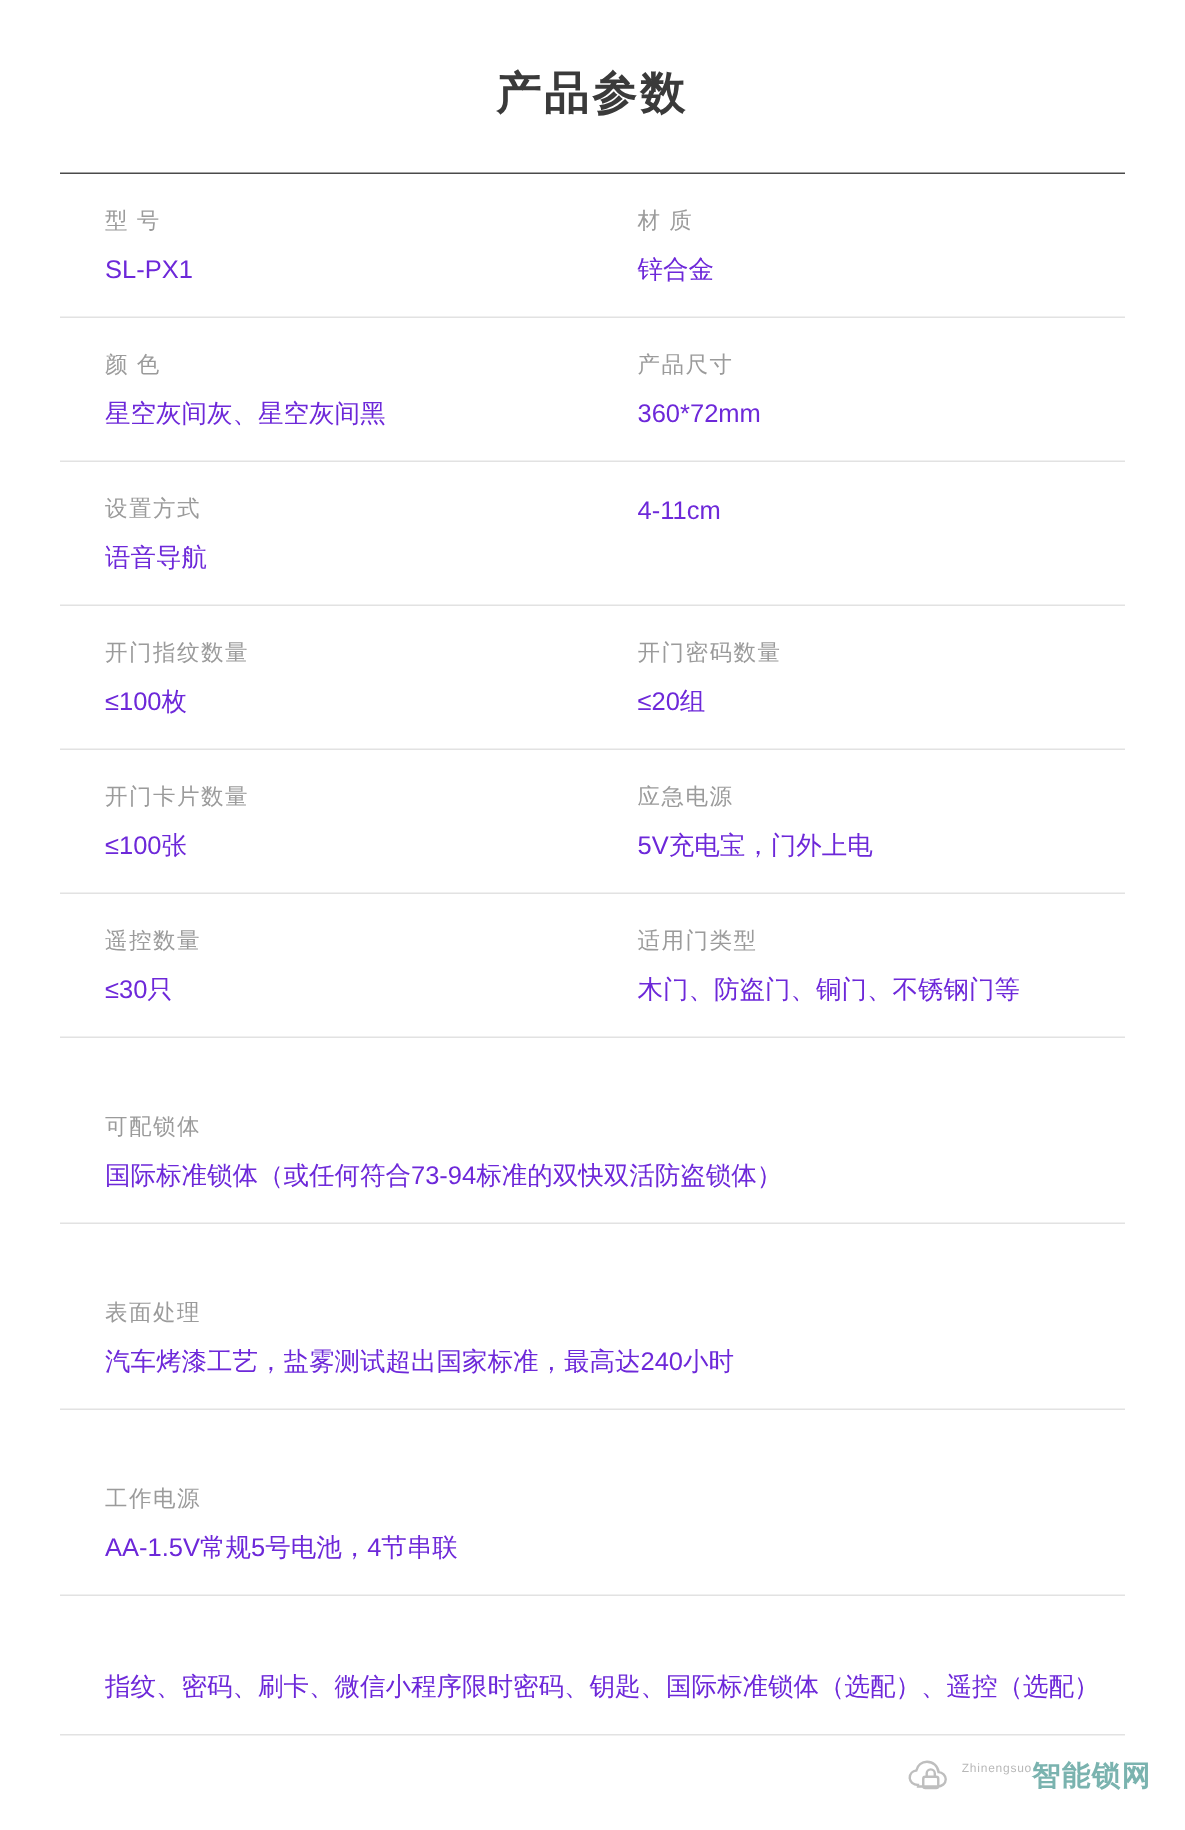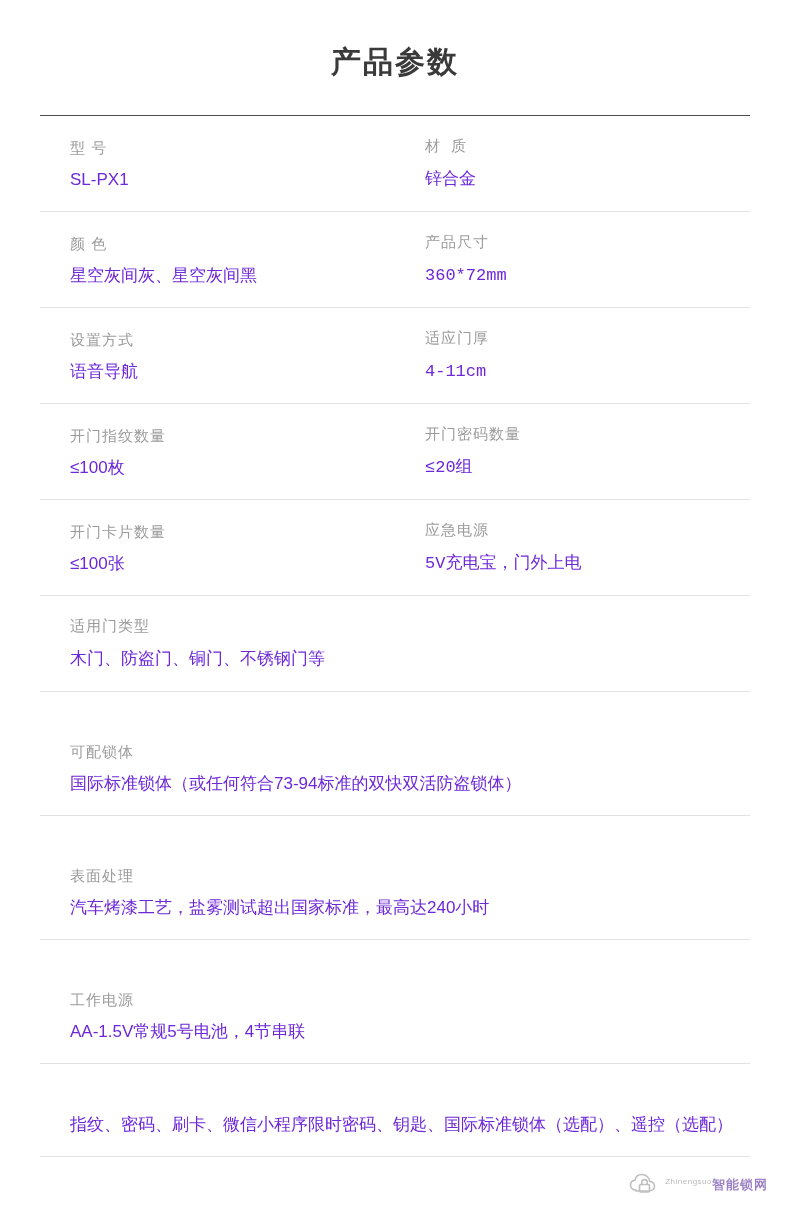--- a/index.html
+++ b/index.html
@@ -50,21 +50,20 @@
     width: 100%;
     margin-top: 28px;
   }
   .cell {
     width: 50%;
     box-sizing: border-box;
     padding-left: 30px;
   }
   .cell.right {
     padding-left: 30px;
-    font-family: Liberation Mono, monospace;
   }
   .label {
     font-size: 15px;
     color: #9b9b9b;
     line-height: 20px;
     letter-spacing: 1px;
     margin-bottom: 11px;
     white-space: nowrap;
   }
   .value {
@@ -92,22 +91,22 @@
     flex-direction: row;
     justify-content: center;
     line-height: 1.1;
   }
   .wm-top {
     font-size: 8px;
     color: #7d7d7d;
     letter-spacing: 0.5px;
   }
   .wm-bottom {
-    font-size: 13px;
-    color: #4c1d95;
+    font-size: 19px;
+    color: #0f766e;
     font-weight: bold;
     letter-spacing: 1px;
   }
 </style>
 </head>
 <body>
 
 <div class="page">
 
   <div class="title">产品参数</div>
@@ -136,21 +135,20 @@
         <div class="value">360*72mm</div>
       </div>
     </div>
 
     <div class="spec-row">
       <div class="cell">
         <div class="label">设置方式</div>
         <div class="value">语音导航</div>
       </div>
       <div class="cell right">
-        <div class="label">适应门厚</div>
         <div class="value">4-11cm</div>
       </div>
     </div>
 
     <div class="spec-row">
       <div class="cell">
         <div class="label">开门指纹数量</div>
         <div class="value">≤100枚</div>
       </div>
       <div class="cell right">
@@ -164,20 +162,24 @@
         <div class="label">开门卡片数量</div>
         <div class="value">≤100张</div>
       </div>
       <div class="cell right">
         <div class="label">应急电源</div>
         <div class="value">5V充电宝，门外上电</div>
       </div>
     </div>
 
     <div class="spec-row">
+      <div class="cell">
+        <div class="label">遥控数量</div>
+        <div class="value">≤30只</div>
+      </div>
       <div class="cell right">
         <div class="label">适用门类型</div>
         <div class="value">木门、防盗门、铜门、不锈钢门等</div>
       </div>
     </div>
 
     <div class="spec-row single">
       <div class="cell">
         <div class="label">可配锁体</div>
         <div class="value">国际标准锁体（或任何符合73-94标准的双快双活防盗锁体）</div>

